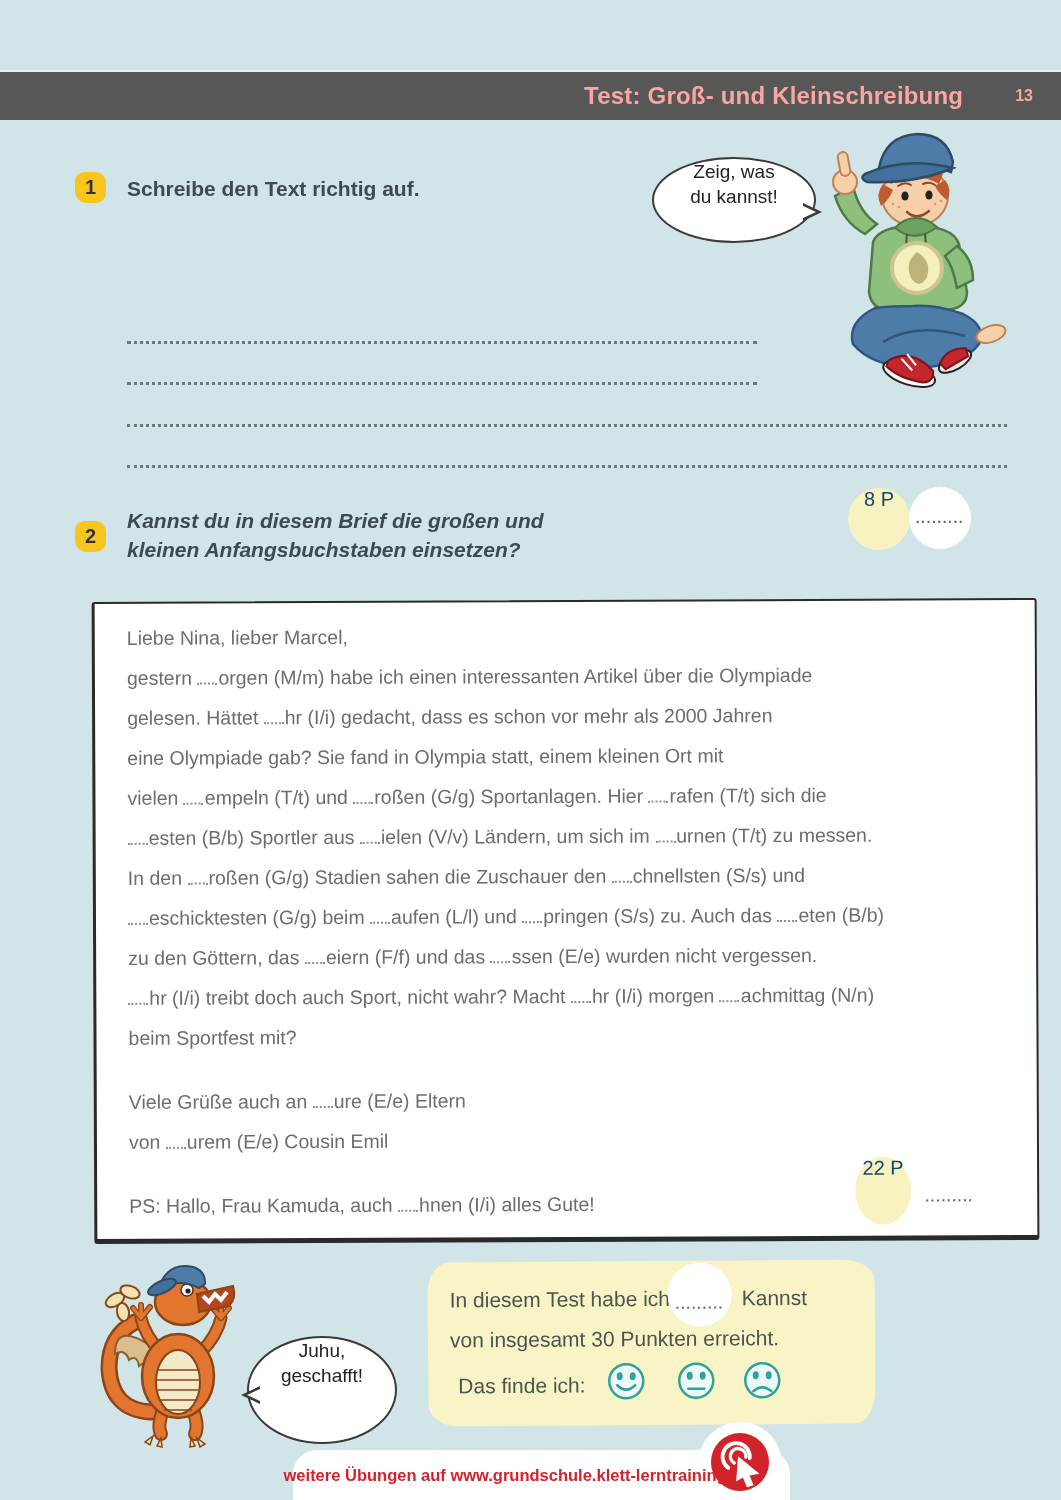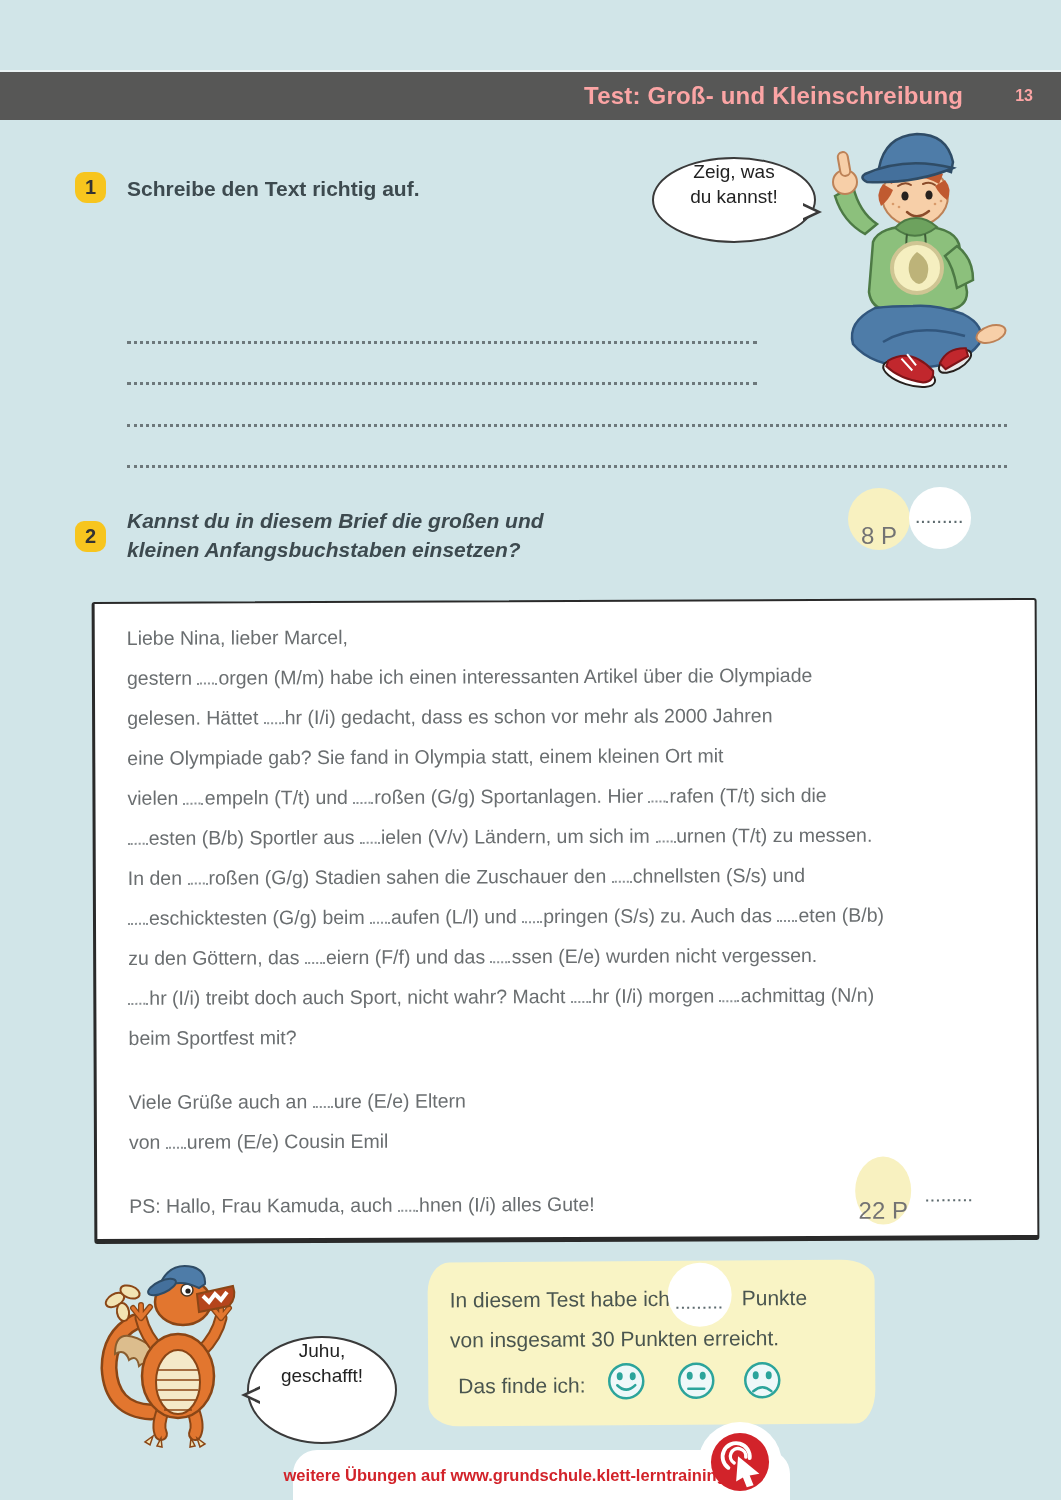--- a/index.html
+++ b/index.html
@@ -18,21 +18,21 @@
     display:flex;align-items:center;justify-content:center;font-size:20px;font-weight:bold;color:#333;}
 
   .h-task{position:absolute;left:127px;color:#3d4a4f;font-size:21px;font-weight:bold;line-height:29px;}
   .p-task{position:absolute;left:127px;color:#4a565a;font-size:20px;line-height:29px;}
 
   
   .answer-line{position:absolute;height:0;border-bottom:3px dotted #6d787b;}
 
   
   .pts-circle{position:absolute;width:62px;height:62px;border-radius:50%;background:#f8f1c0;
-    display:flex;align-items:flex-end;justify-content:center;font-size:24px;color:#737373;}
+    display:flex;align-items:flex-start;justify-content:center;font-size:20px;color:#0c4a6e;}
   .pts-dots-circle{position:absolute;width:62px;height:62px;border-radius:50%;background:#fff;
     display:flex;align-items:center;justify-content:center;}
   .dots{color:#5d6a6e;font-size:14px;letter-spacing:1.5px;font-weight:bold;}
 
   
   .bubble{position:absolute;background:#fff;border:2px solid #3a3a3a;border-radius:50%;
     display:flex;flex-direction:column;align-items:center;
     font-size:19px;color:#222;text-align:center;line-height:25px;}
   .bubble-boy::after{content:"";position:absolute;right:-17px;top:44px;border:9px solid transparent;border-left:19px solid #3a3a3a;}
   .bubble-boy::before{content:"";position:absolute;right:-9px;top:46px;border:7px solid transparent;border-left:15px solid #fff;z-index:2;}
@@ -218,21 +218,21 @@
   <div class="bubble bubble-dragon" style="left:247px;top:1336px;width:146px;height:104px;">
     <span>Juhu,</span>
     <span>geschafft!</span>
   </div>
 
   <div class="result-panel">
     <span class="txt" style="left:22px;top:26px;">In diesem Test habe ich</span>
     <div class="result-circle">
       <span class="dots" style="margin-top:18px;">.........</span>
     </div>
-    <span class="txt" style="left:314px;top:26px;">Punkte</span>
+    <span class="txt" style="left:314px;top:26px;">Kannst</span>
     <span class="txt" style="left:22px;top:66px;">von insgesamt 30 Punkten erreicht.</span>
     <span class="txt" style="left:30px;top:112px;">Das finde ich:</span>
     <svg class="smiley" style="left:178px;" viewBox="-20 -20 40 40">
       <circle r="17" fill="#eef8f9" stroke="#2ca49b" stroke-width="2.5"></circle>
       <ellipse cx="-6.5" cy="-5" rx="3" ry="4" fill="#2ca49b"></ellipse>
         <ellipse cx="6.5" cy="-5" rx="3" ry="4" fill="#2ca49b"></ellipse>
       <path d="M-9,4 Q0,13 9,4" fill="none" stroke="#2ca49b" stroke-width="2.5" stroke-linecap="round"></path>
     </svg>
     <svg class="smiley" style="left:248px;" viewBox="-20 -20 40 40">
       <circle r="17" fill="#eef8f9" stroke="#2ca49b" stroke-width="2.5"></circle>

